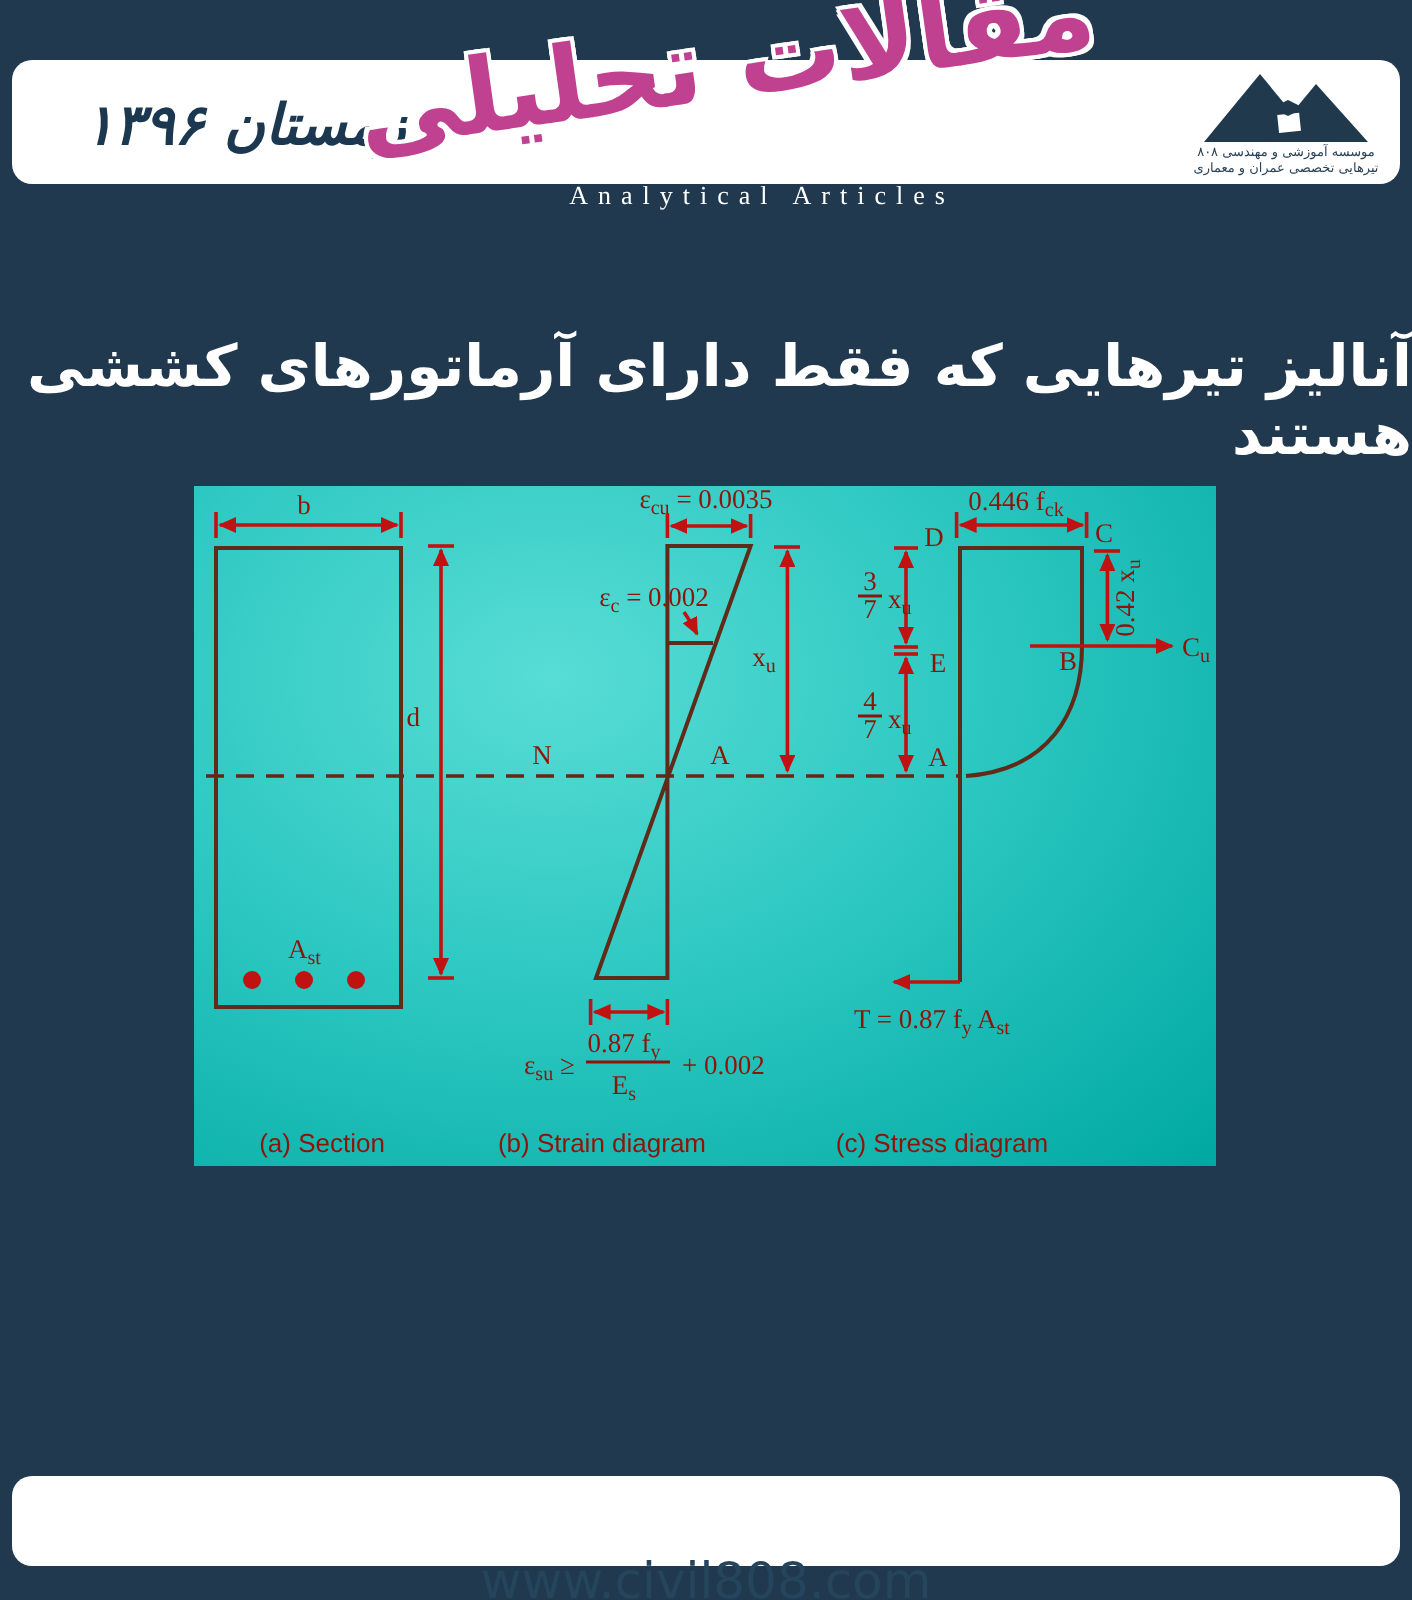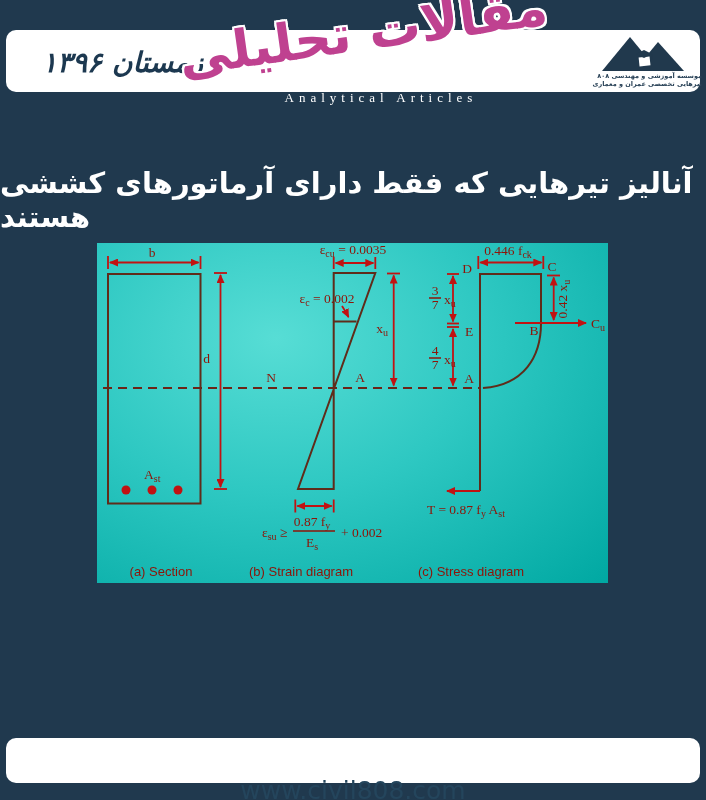--- a/index.html
+++ b/index.html
@@ -33,30 +33,30 @@
     white-space:nowrap;
   }
   .logo-sub {
     position:absolute; top:90px; left:0; right:0;
     text-align:center; transform:translateX(28px);
     color:#ffffff; font-family:"Liberation Serif","DejaVu Serif",serif;
     font-size:13px; letter-spacing:5px; z-index:3; white-space:nowrap;
   }
   .org-logo {
     position:absolute; top:33px; right:4px; width:118px; height:56px;
-    z-index:4; font-weight:bold;
+    z-index:4; text-align:center;
   }
   .org-text {
     direction:rtl; color:#2a4358; font-size:6.5px; line-height:7.5px;
     white-space:nowrap;
   }
   
   .main-title {
     position:absolute; top:166px; left:0; right:0;
-    text-align:left; direction:rtl;
+    text-align:right; direction:rtl;
     color:#ffffff; font-weight:bold; font-size:29px;
     z-index:2;
   }
   
   .diagram-panel {
     position:absolute; left:97px; top:243px; width:511px; height:340px;
     background:radial-gradient(ellipse at 35% 28%, #57ddd5 0%, #2ec8c2 45%, #00a8a2 100%);
   }
   .diagram-panel svg { display:block; width:511px; height:340px; }
   svg text {

